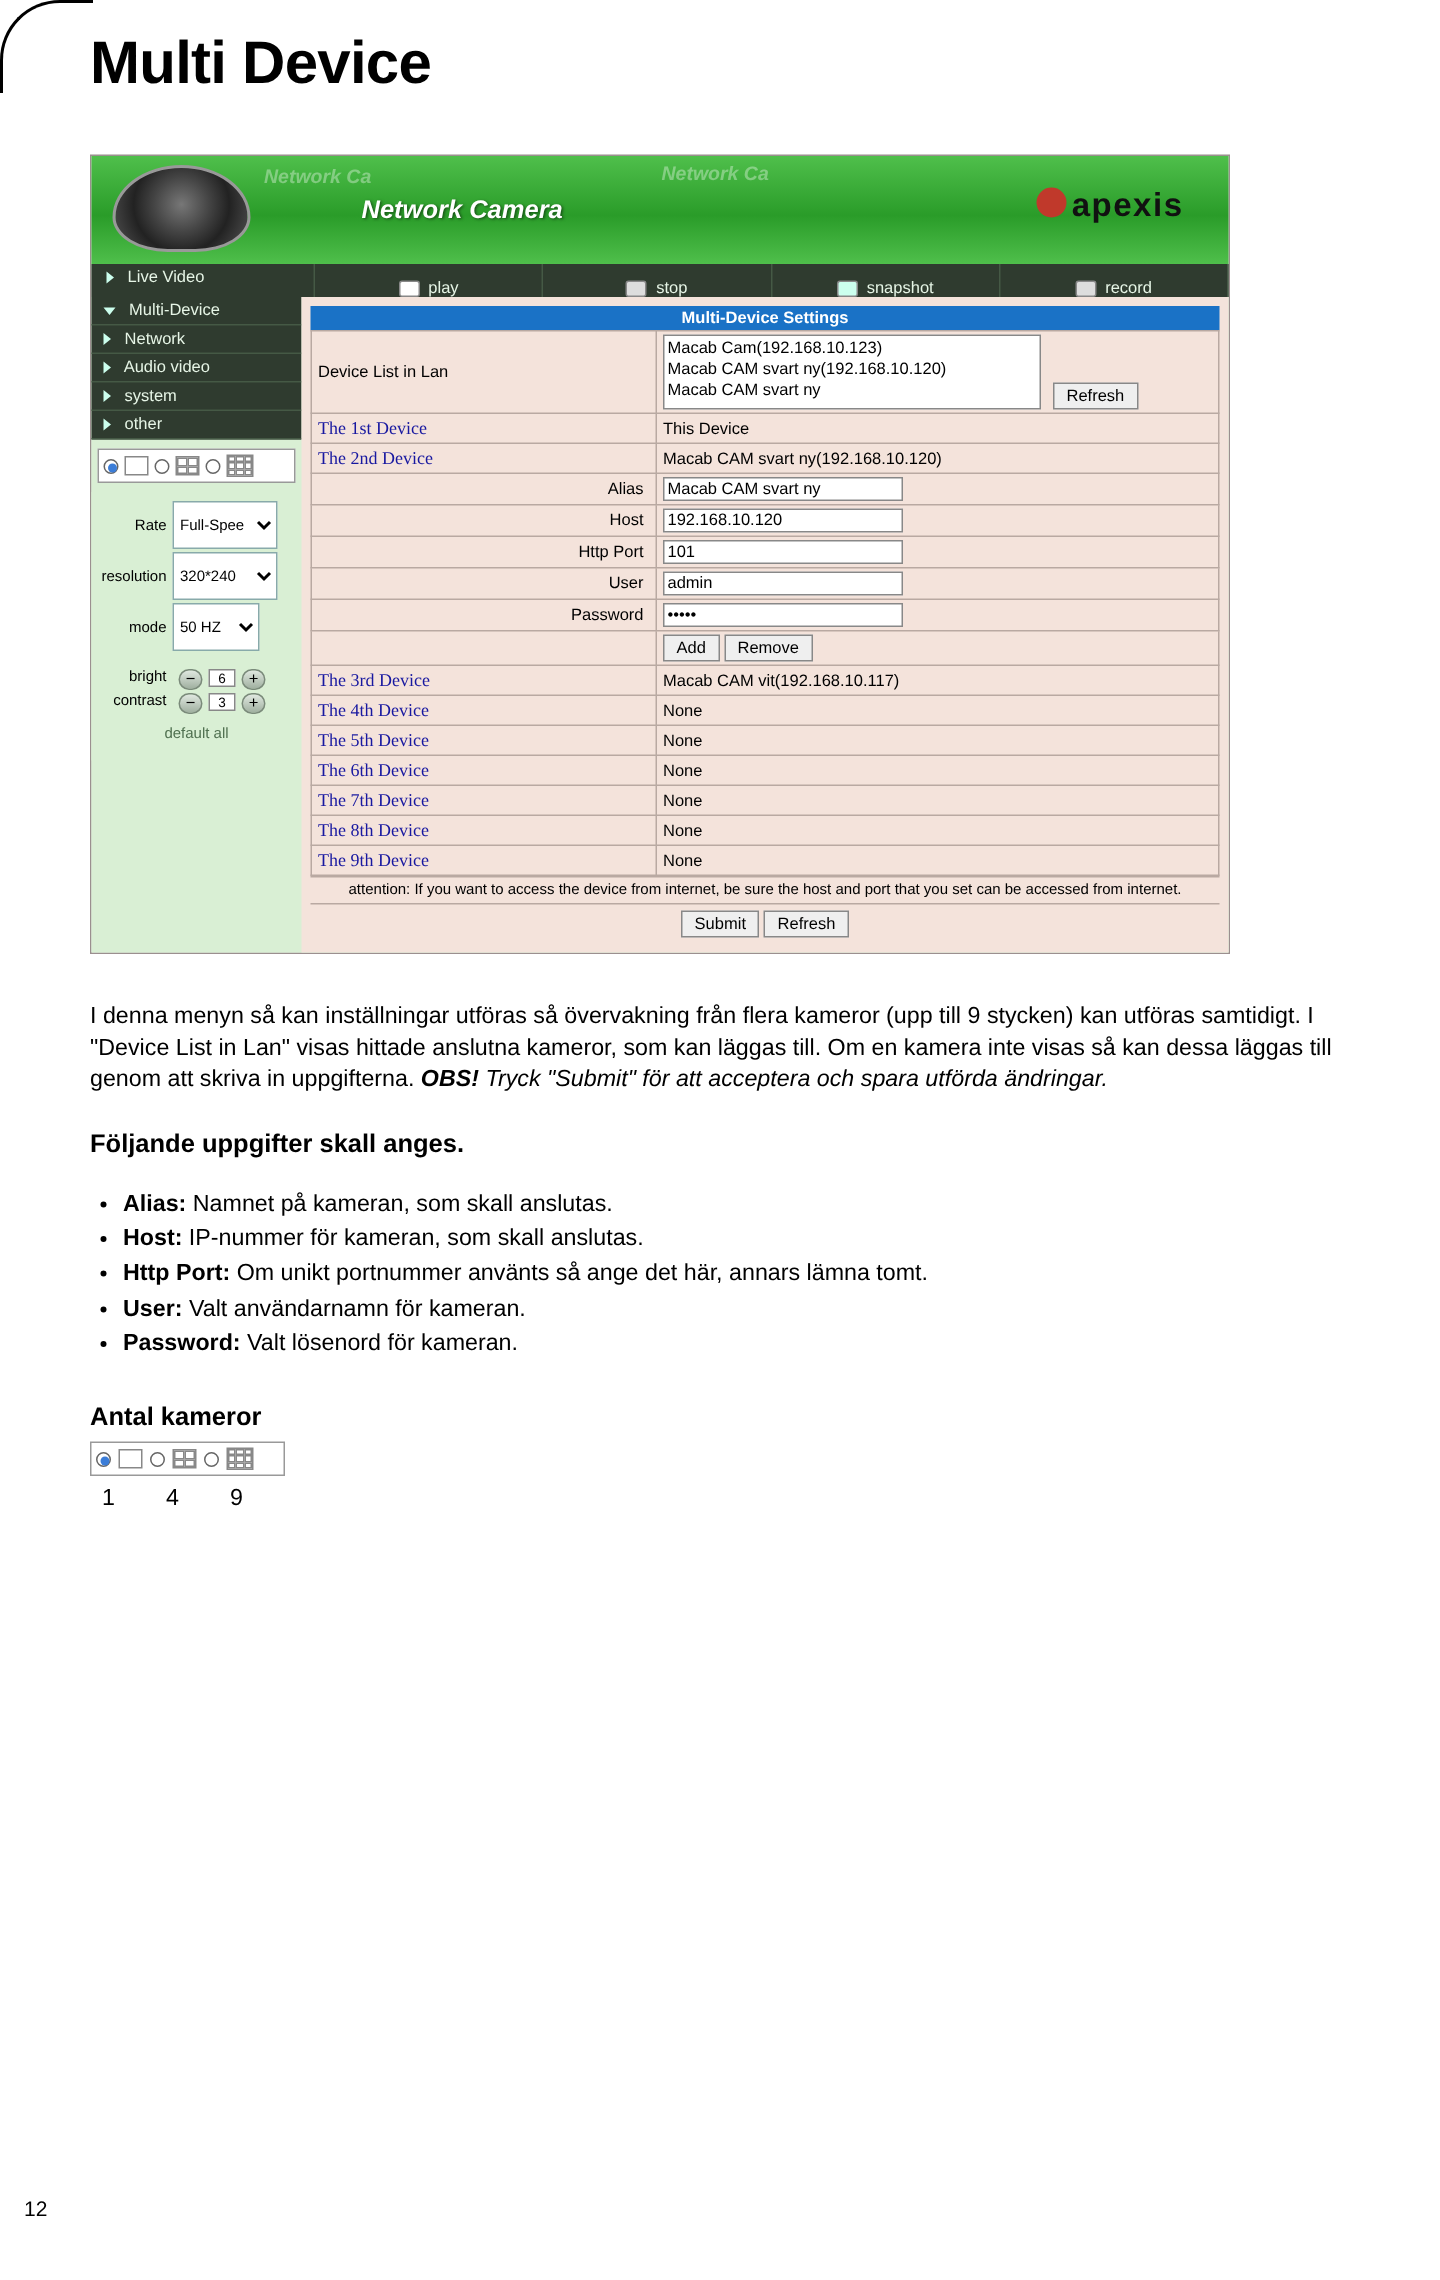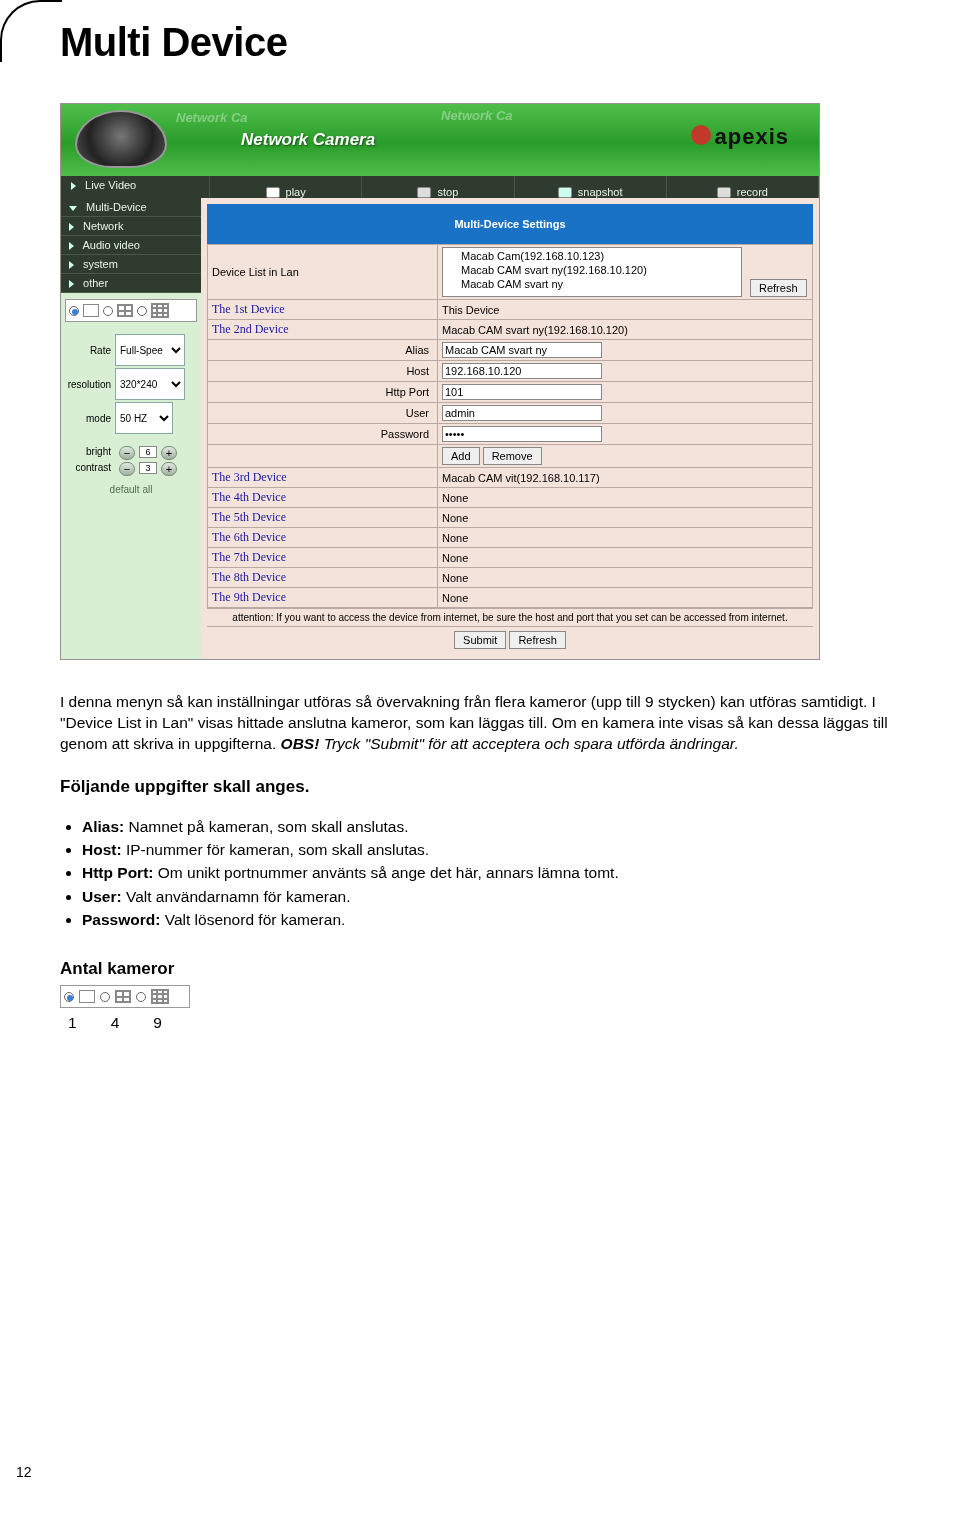--- a/index.html
+++ b/index.html
@@ -195,43 +195,43 @@
     border:1px solid #7a8a7a;
   }
   .ctrlpanel .numbox { width:18px; height:12px; border:1px solid #888; background:#fff; font-size:9px; text-align:center;}
   .ctrlpanel .defall{ text-align:center; color:#507050; margin-top:8px; font-size:10px; }
   
   .mds-title {
     background: #1a72c6;
     color: #fff;
     text-align: center;
     font-weight: bold;
-    padding: 14px;
+    padding: 2px;
     font-size: 11px;
   }
   .mtable {
     width:100%;
     border-collapse: collapse;
     font-size: 11px;
     color: #000;
   }
   .mtable td {
     border: 1px solid #b9a9a2;
     padding: 2px 4px;
     background: #f4e3db;
     vertical-align: middle;
   }
   .mtable td.labelcell { width: 230px; color:#1818a0; font-family:"Times New Roman",serif; font-size:12px;}
   .mtable td.labelcell.k { color:#000; font-family:Arial; font-size:11px;}
   .mtable td.valuecell { }
   .mtable td.right { text-align: right; padding-right:8px; }
   .listbox {
-    width: 300px; height: 50px;
+    width: 252px; height: 50px;
     border:1px solid #888; background:#fff; font-family:Arial; font-size:11px;
-    padding:1px 18px; overflow:hidden;
+    padding:1px 2px; overflow:hidden;
   }
   .listbox div { line-height:14px; }
   .txtinp {
     border:1px solid #888; background:#fff; font-size:11px; height:16px; padding:0 2px;
     width: 160px;
   }
   .btn {
     border:1px solid #888; background:#efefef; font-size:11px; padding:0 8px; height:18px;
     display:inline-block; line-height:16px;text-align:right;
   }

